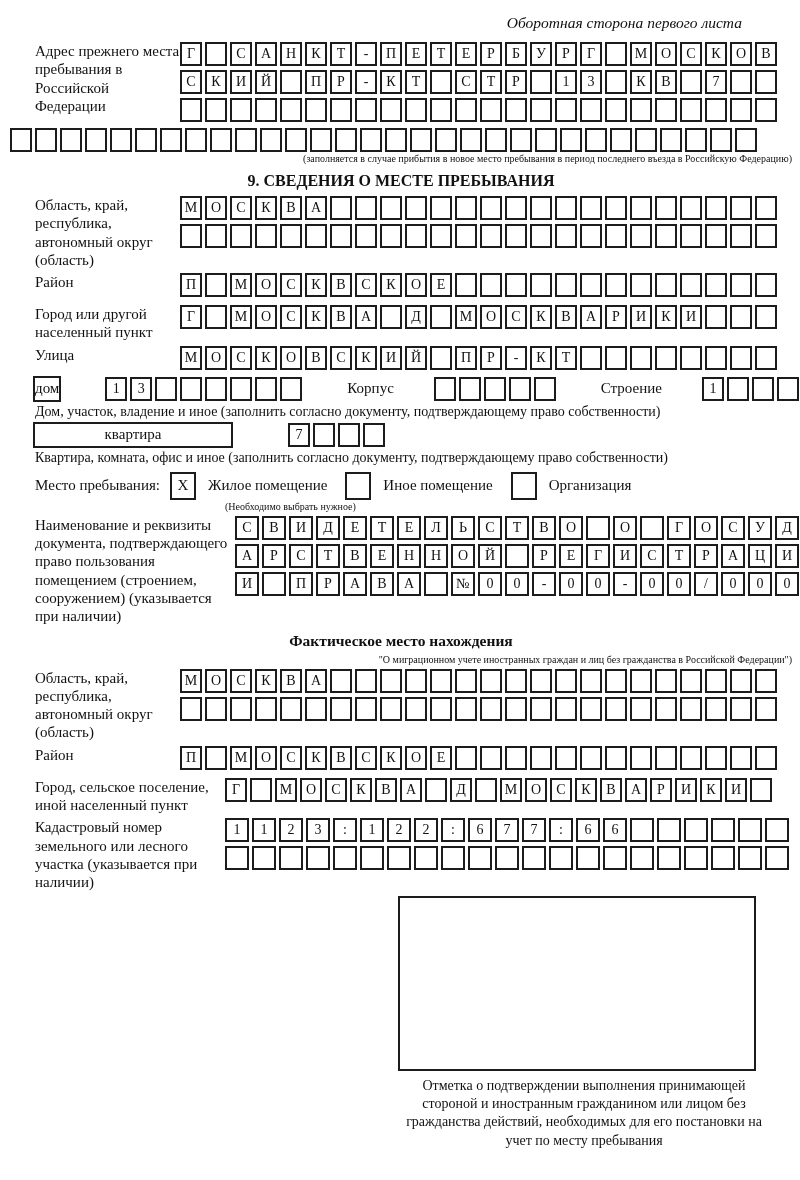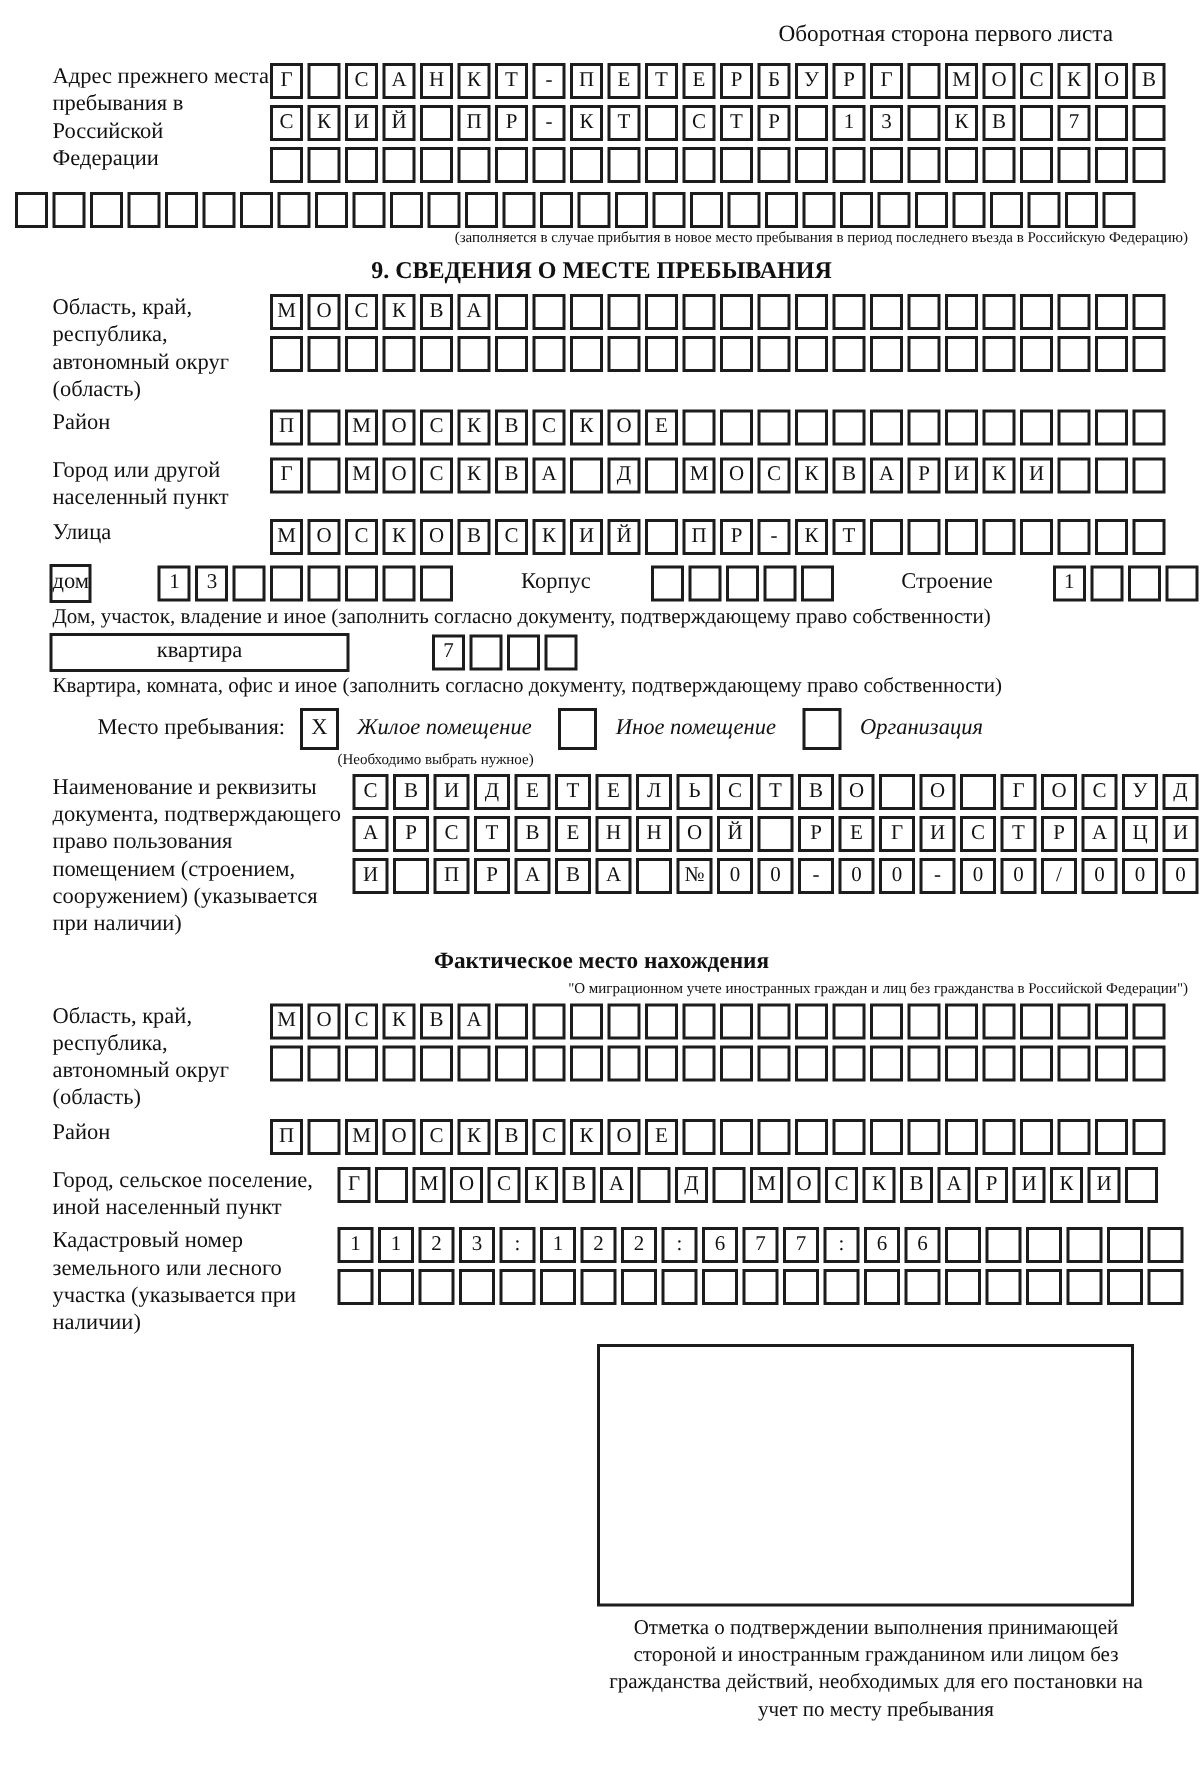--- a/index.html
+++ b/index.html
@@ -4,21 +4,21 @@
 <style>
   html,body { margin:0; padding:0; background:#ffffff; }
   body {
     width:800px; height:1180px;
     color:#111;
     font-family:"Liberation Serif","DejaVu Serif",serif;
     font-size:15px;
     overflow:hidden;
   }
   .page { box-sizing:border-box; width:800px; padding:14px 8px 0 10px; }
-  .corner-note { text-align:right; padding-right:50px; font-size:15.5px; margin-bottom:10px; }
+  .corner-note { text-align:right; padding-right:50px; font-size:15.5px; margin-bottom:10px;font-style:italic; }
 
   .field { display:flex; align-items:flex-start; margin-top:4px; }
   .label { box-sizing:border-box; flex-shrink:0; width:170px; padding-left:25px;
            line-height:1.22; font-size:15px; }
   .label.w215 { width:215px; }
   .label.w225 { width:225px; }
   .rows { flex:1 1 auto; }
 
   .boxrow { display:flex; flex-wrap:nowrap; margin-bottom:4px; }
   .cell {
@@ -40,27 +40,27 @@
   .named-box {
     box-sizing:border-box; border:2px solid #1c1c1c; height:26px;
     display:inline-flex; align-items:center; justify-content:center;
     font-size:15px; background:#fff;
   }
   .dom-box { width:165px; margin-right:12px; }
   .kv-box  { width:200px; margin-right:23px; }
   .inline-label { margin:0 8px 0 10px; white-space:nowrap; }
 
   .mesto-row { display:flex; align-items:center; margin:6px 0 1px 25px; }
-  .mesto-title { margin-right:10px; white-space:nowrap;margin-left:30px; }
+  .mesto-title { margin-right:10px; white-space:nowrap; }
   .checkbox {
     box-sizing:border-box; width:26px; height:28px; border:2px solid #1c1c1c;
     display:inline-flex; align-items:center; justify-content:center;
     font-size:15px; margin:0 12px 0 0; flex-shrink:0; background:#fff;
   }
-  .opt-label { margin-right:18px; white-space:nowrap;font-style:italic; }
+  .opt-label { margin-right:18px; white-space:nowrap; }
   .choose-note { margin-left:215px; font-size:10px; margin-top:0; }
 
   .stamp-box {
     box-sizing:border-box; width:358px; height:175px;
     border:2px solid #1c1c1c; margin:4px 0 6px 388px; background:#fff;
   }
   .stamp-caption {
     margin-left:388px; width:372px; text-align:center;
     font-size:14px; line-height:1.32;
   }

